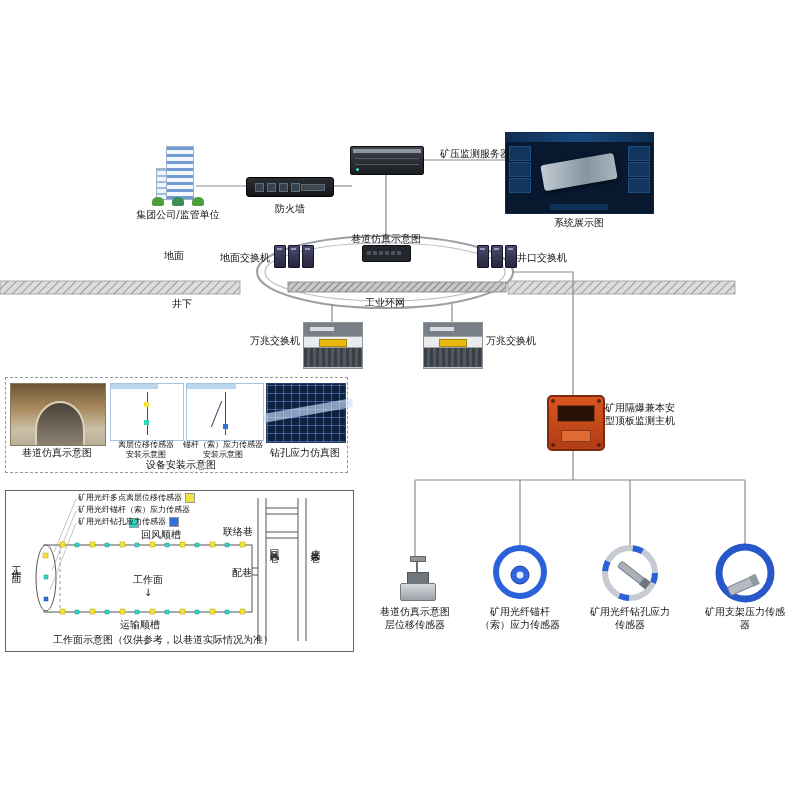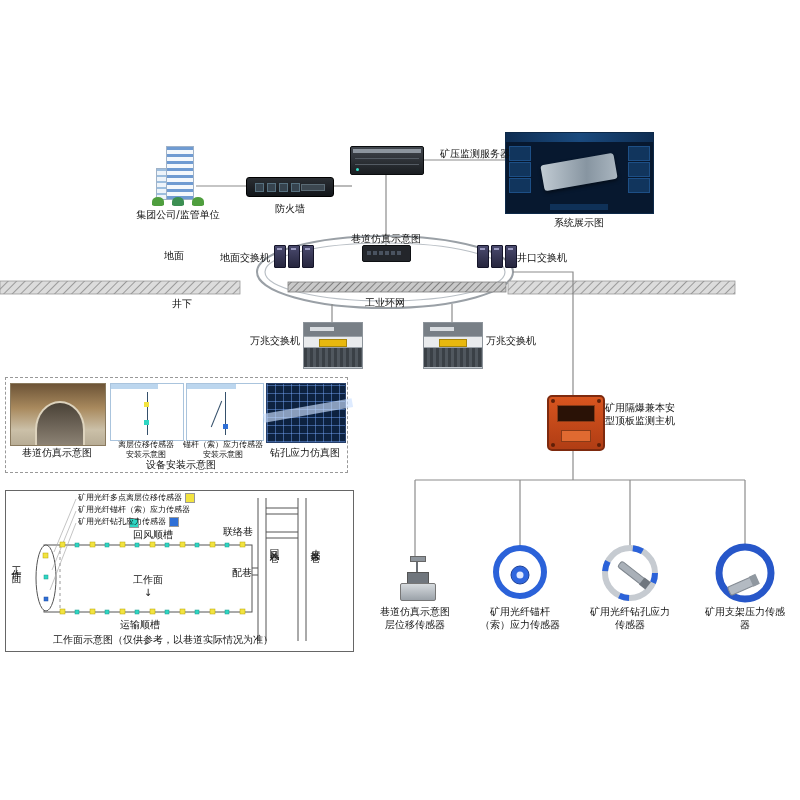--- a/index.html
+++ b/index.html
@@ -378,21 +378,21 @@
 器</div>
 
   <div class="lbl c f9" style="left:10px;top:446px;width:94px;">巷道仿真示意图</div>
   <div class="lbl c f8" style="left:101px;top:440px;width:90px;">离层位移传感器
 安装示意图</div>
   <div class="lbl c f8" style="left:173px;top:440px;width:100px;">锚杆（索）应力传感器
 安装示意图</div>
   <div class="lbl c f9" style="left:264px;top:446px;width:82px;">钻孔应力仿真图</div>
   <div class="lbl c" style="left:126px;top:458px;width:110px;">设备安装示意图</div>
 
-  <div class="lbl c f9" style="left:126px;top:528px;width:54px;">回风顺槽</div>
+  <div class="lbl c f9" style="left:134px;top:528px;width:54px;">回风顺槽</div>
   <div class="lbl c f9" style="left:216px;top:525px;width:44px;">联络巷</div>
   <div class="lbl v f9" style="left:268px;top:541px;">回风巷</div>
   <div class="lbl v f9" style="left:309px;top:541px;">皮带巷</div>
   <div class="lbl v" style="left:10px;top:558px;letter-spacing:4px;">工作面</div>
   <div class="lbl c f9" style="left:126px;top:573px;width:44px;">工作面
 ↓</div>
   <div class="lbl c f9" style="left:227px;top:566px;width:30px;">配巷</div>
   <div class="lbl c f9" style="left:112px;top:618px;width:56px;">运输顺槽</div>
   <div class="lbl c f9" style="left:46px;top:633px;width:234px;">工作面示意图（仅供参考，以巷道实际情况为准）</div>
 

